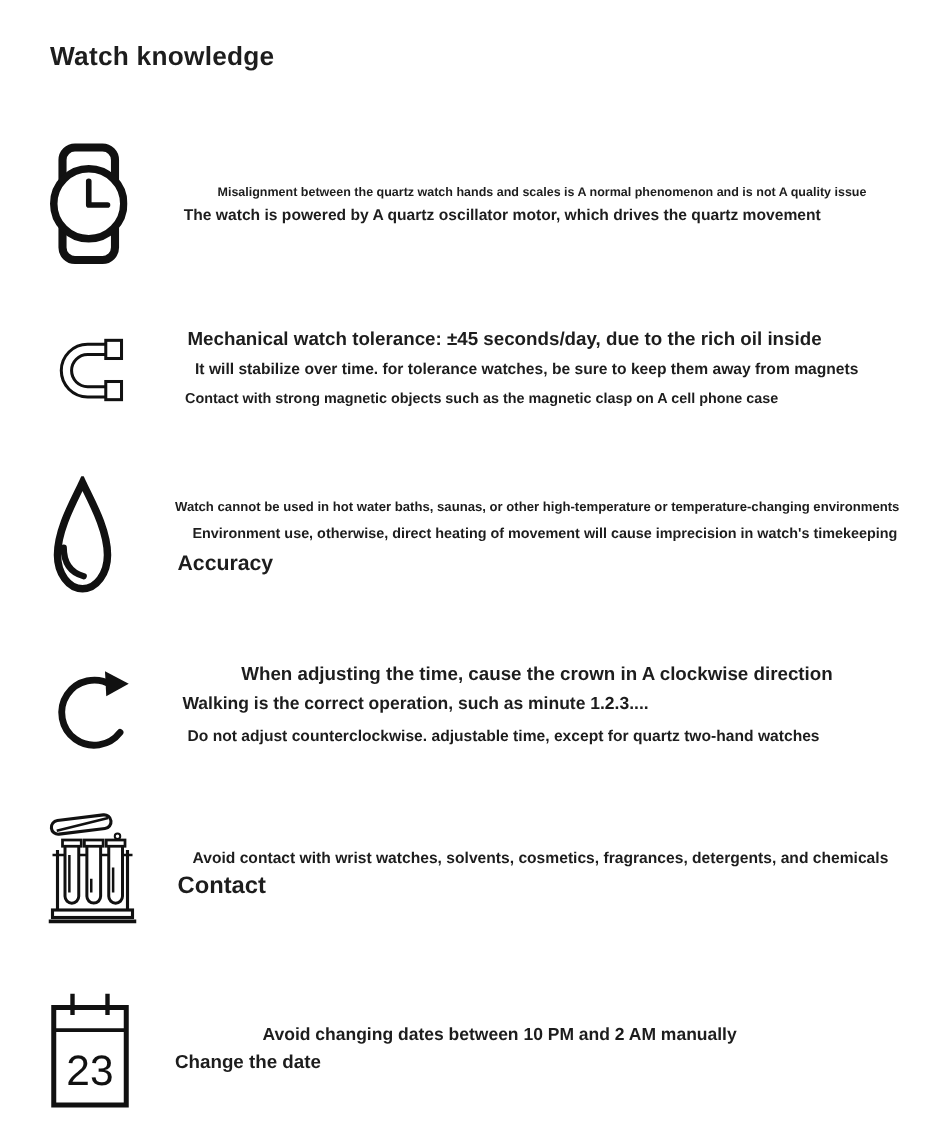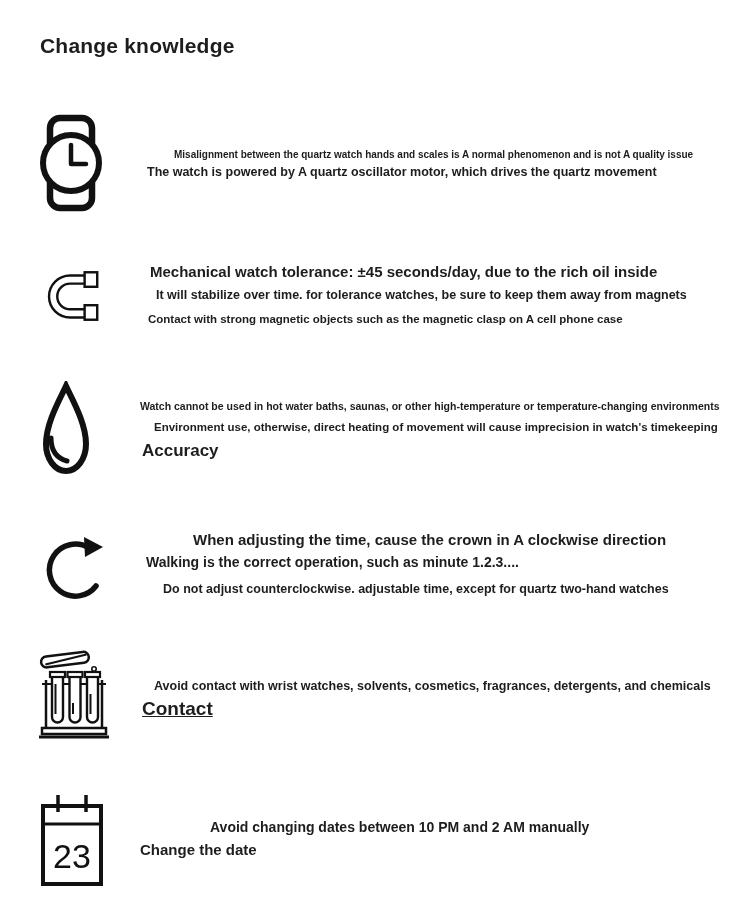--- a/index.html
+++ b/index.html
@@ -22,36 +22,36 @@
   .s2l3{left:148px;top:313px;font-size:11.5px;}
 
   .i3{left:42px;top:381px;}
   .s3l1{left:140px;top:400px;font-size:10.5px;}
   .s3l2{left:154px;top:421px;font-size:11.5px;}
   .s3h {left:142px;top:441px;font-size:17px;}
 
   .i4{left:40px;top:527px;}
   .s4l1{left:193px;top:531px;font-size:15px;}
   .s4l2{left:146px;top:554px;font-size:14px;}
-  .s4l3{left:163px;top:582px;font-size:12.5px;}
+  .s4l3{left:150px;top:582px;font-size:12.5px;}
 
   .i5{left:36px;top:646px;}
   .s5l1{left:154px;top:679px;font-size:12.5px;}
-  .s5h {left:142px;top:698px;font-size:19px;text-decoration:underline;}
+  .s5h {left:142px;top:698px;font-size:19px;}
 
   .i6{left:40px;top:792px;}
   .s6l1{left:210px;top:819px;font-size:14px;}
   .s6l2{left:140px;top:841px;font-size:15px;}
 </style>
 </head>
 <body>
 
 <div class="page">
 
-  <h1 class="title">Change knowledge</h1>
+  <h1 class="title">Watch knowledge</h1>
 
   <section>
     <span class="icon i1">
       <svg width="62" height="98" viewBox="0 0 62 98">
         <rect x="10" y="4" width="42" height="90" rx="10" fill="none" stroke="#111" stroke-width="6.5"></rect>
         <circle cx="31" cy="49" r="28" fill="#fff" stroke="#111" stroke-width="6"></circle>
         <path d="M31 31 V50 H46" fill="none" stroke="#111" stroke-width="4.5" stroke-linecap="round" stroke-linejoin="round"></path>
       </svg>
     </span>
     <div class="line s1l1">Misalignment between the quartz watch hands and scales is A normal phenomenon and is not A quality issue</div>

